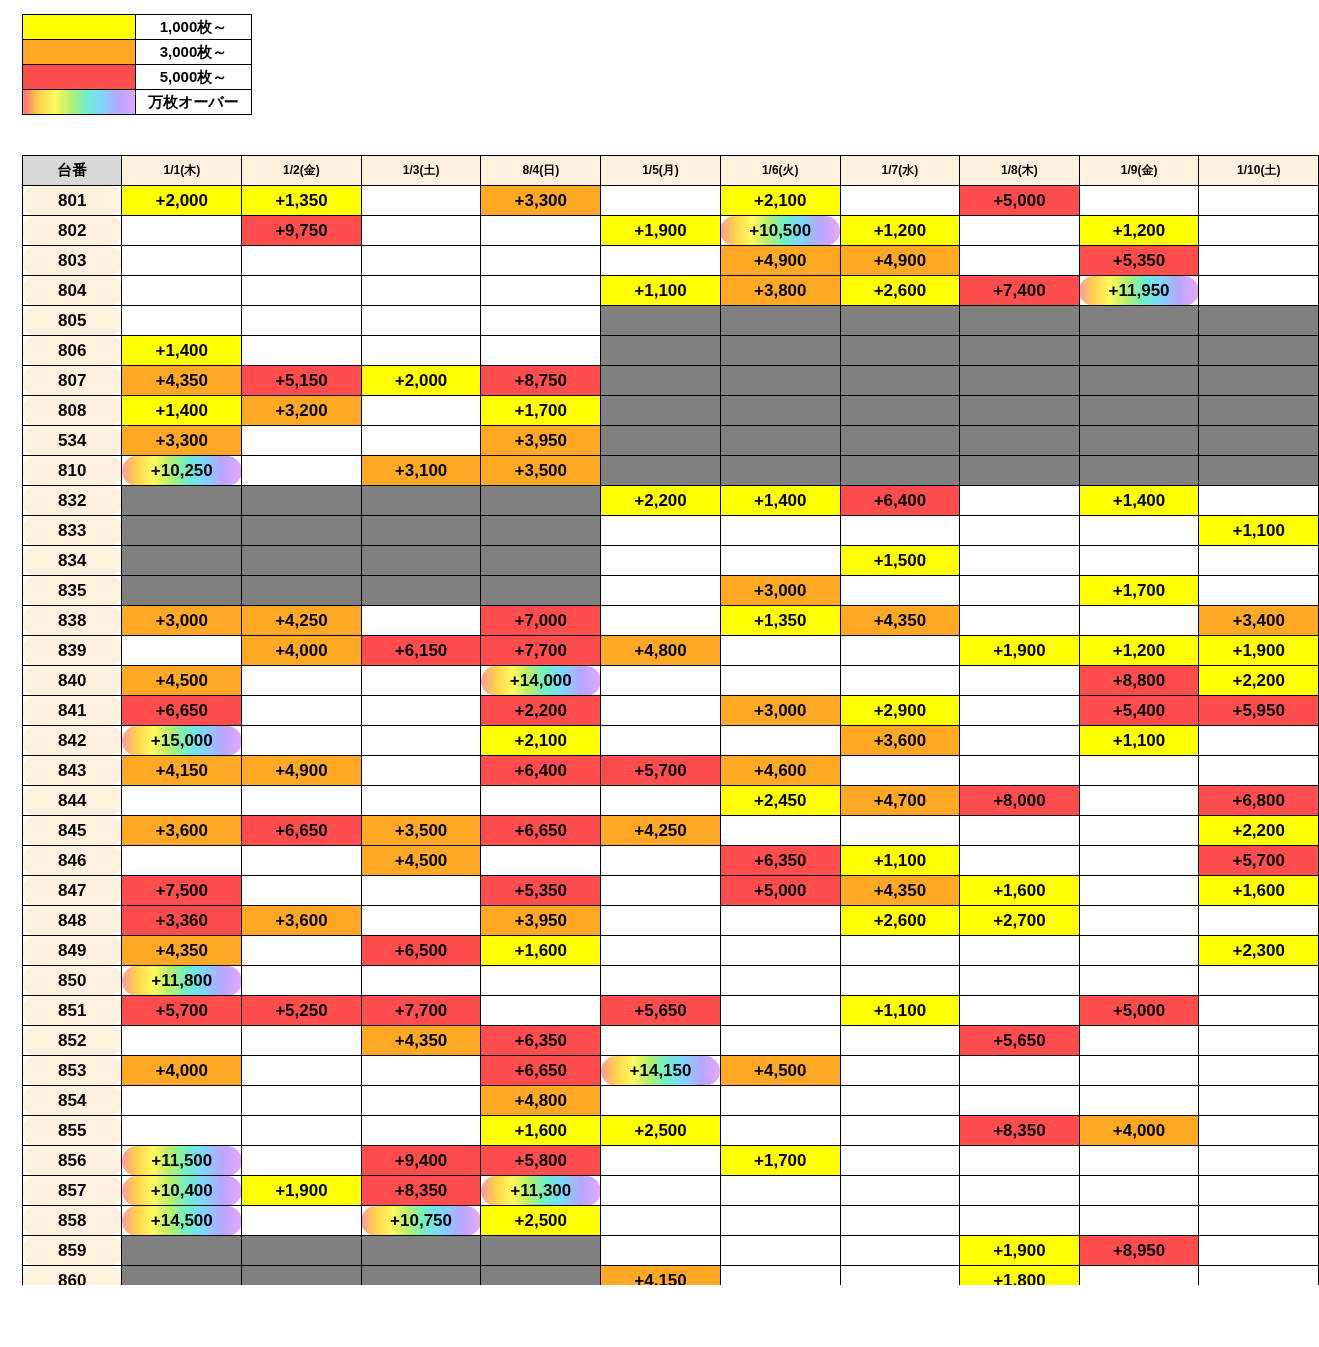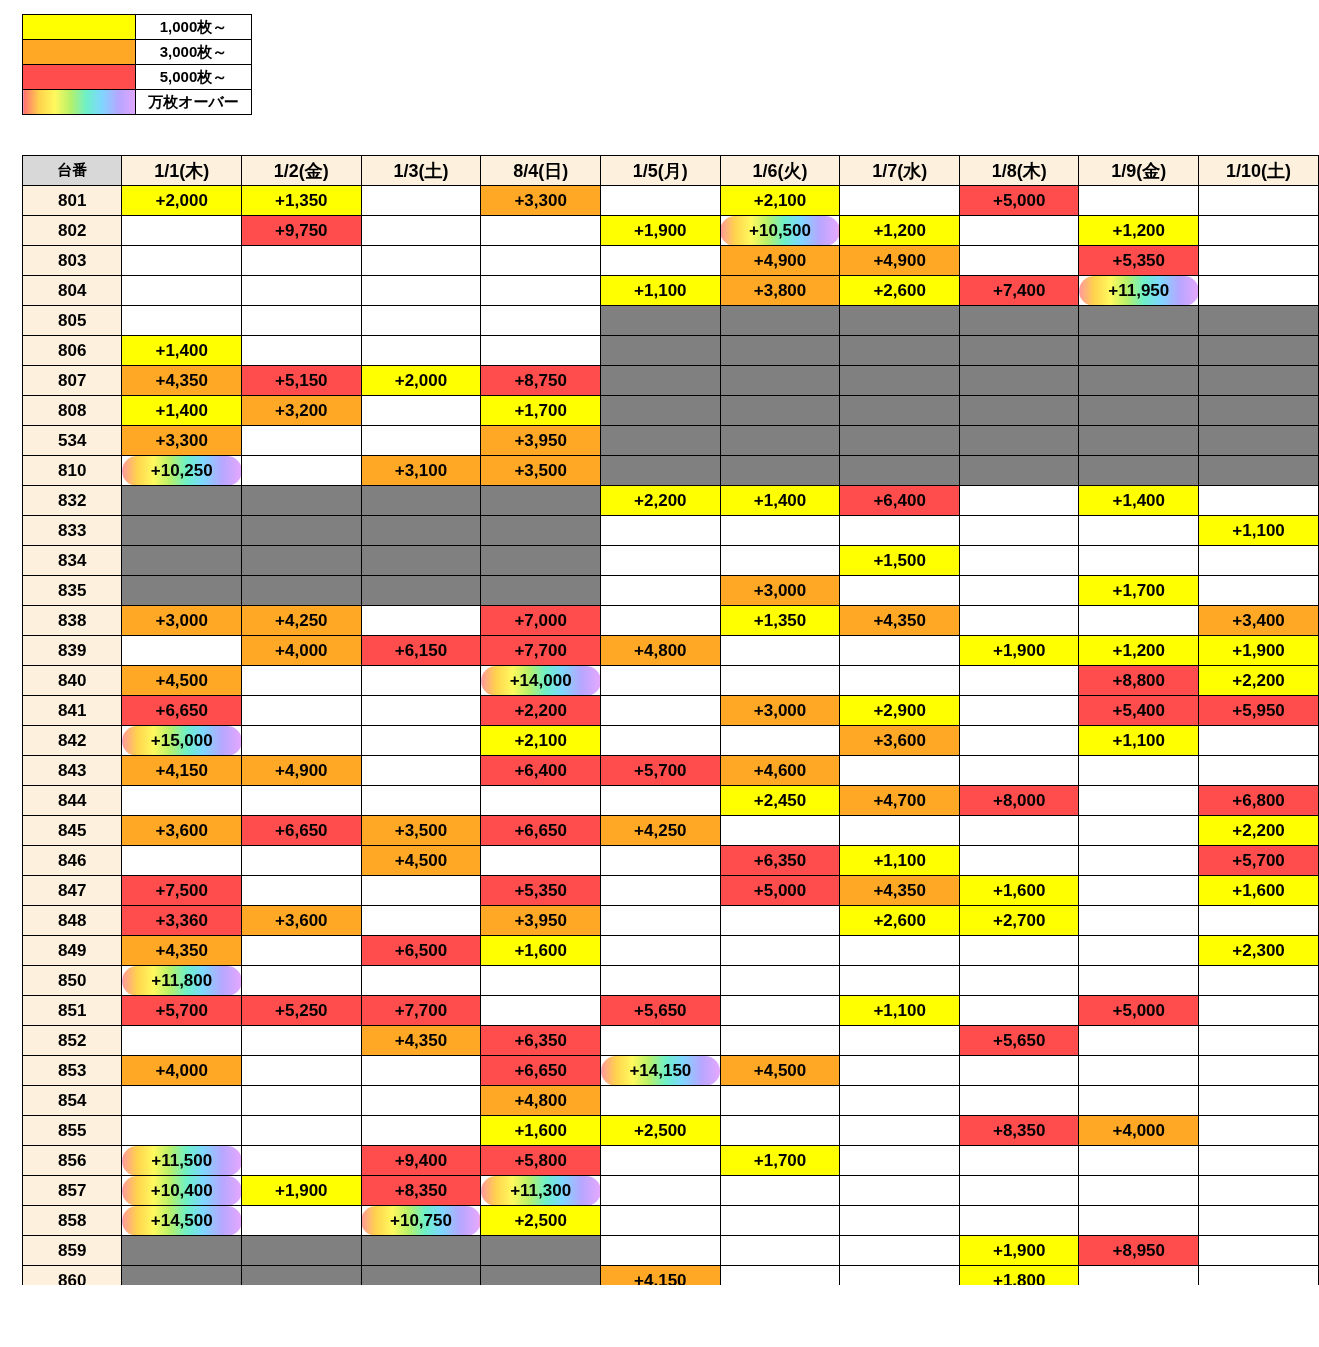--- a/index.html
+++ b/index.html
@@ -48,28 +48,29 @@
     font-family:"Liberation Sans", sans-serif;
   }
   table.grid th.corner{
     width:100px;
     background:#d8d8d8;
     font-size:15px;
   }
   table.grid th.dayhead{
     width:120px;
     background:#fdf0dc;
-    font-size:18px;
+    font-size:12px;
     font-weight:bold;
   }
   table.grid td.rowhead{
     background:#fdf0dc;
     font-size:17px;
     font-weight:bold;
     width:100px;
+    border-radius:13px;
   }
   td.cell{width:120px;}
   td.blank{background:#ffffff;}
   td.off{background:#808080;}
   td.v-y{background:#ffff00;margin-top:37px;}
   td.v-o{background:#ffa826;}
   td.v-r{background:#ff4d4d;}
   td.v-g{
     background:linear-gradient(90deg,#ff9a9a 0%,#ffd24d 12%,#fff95e 26%,#b6f06a 40%,#6ef0c8 54%,#7fd6ff 68%,#b7a6ff 84%,#e6a8ff 100%);
     border-radius:15px;

